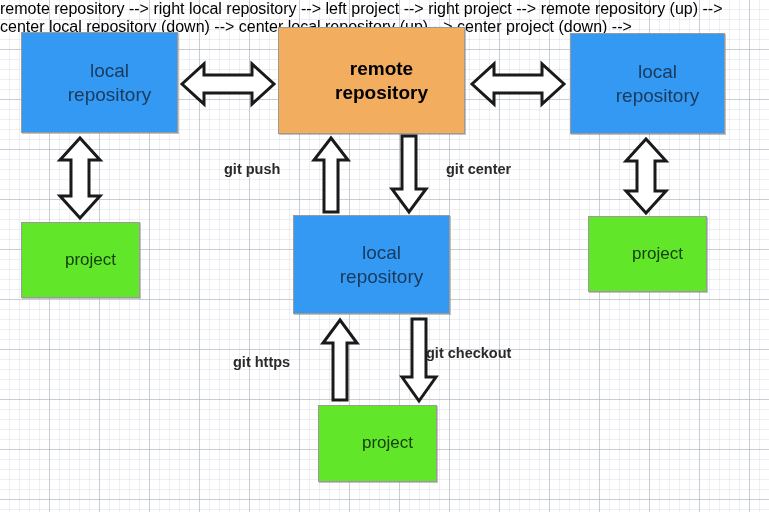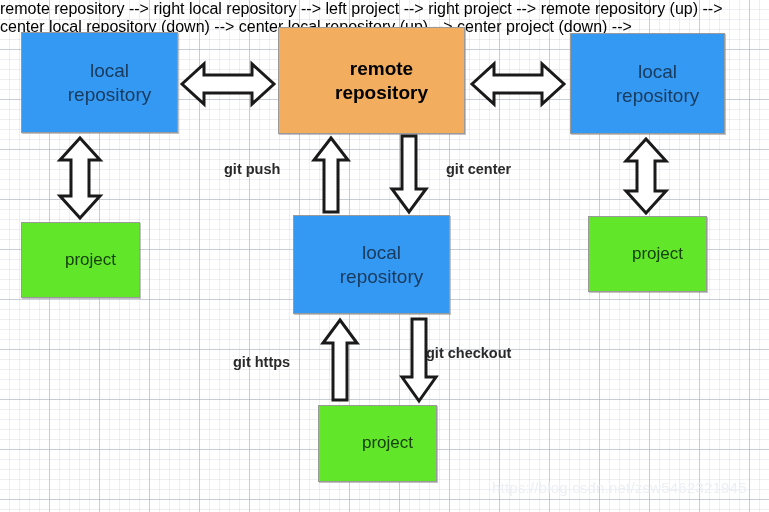--- a/index.html
+++ b/index.html
@@ -198,15 +198,14 @@
 
   <div class="edge-label" style="left:233px; top:354px;">
     <span>git https</span>
   </div>
 
   <div class="edge-label" style="left:426px; top:345px;">
     <span>git checkout</span>
   </div>
 
   
-  <div class="watermark">https://blog.csdn.net/zsw5462321945</div>
 
 </div>
 
 </body></html>

